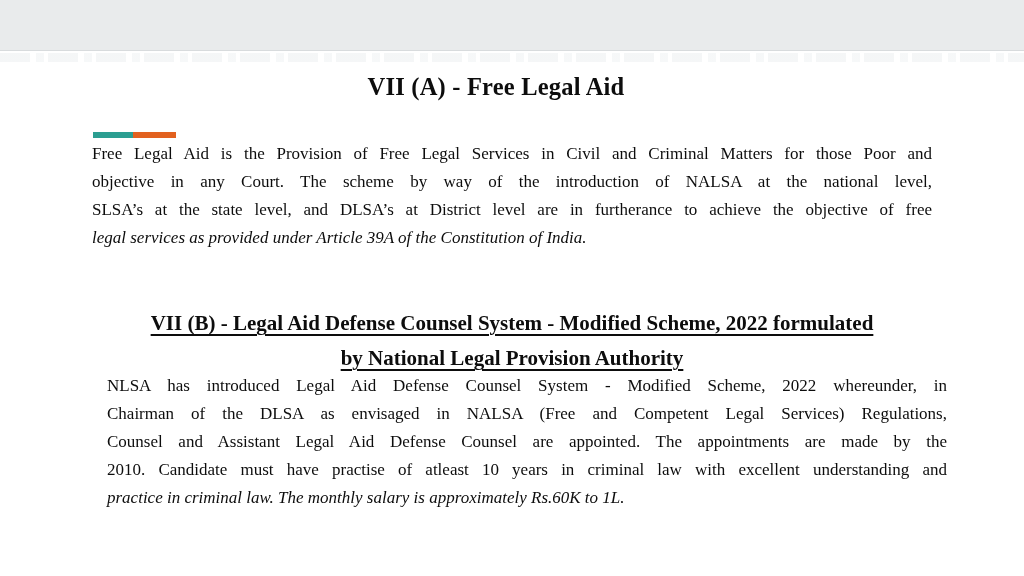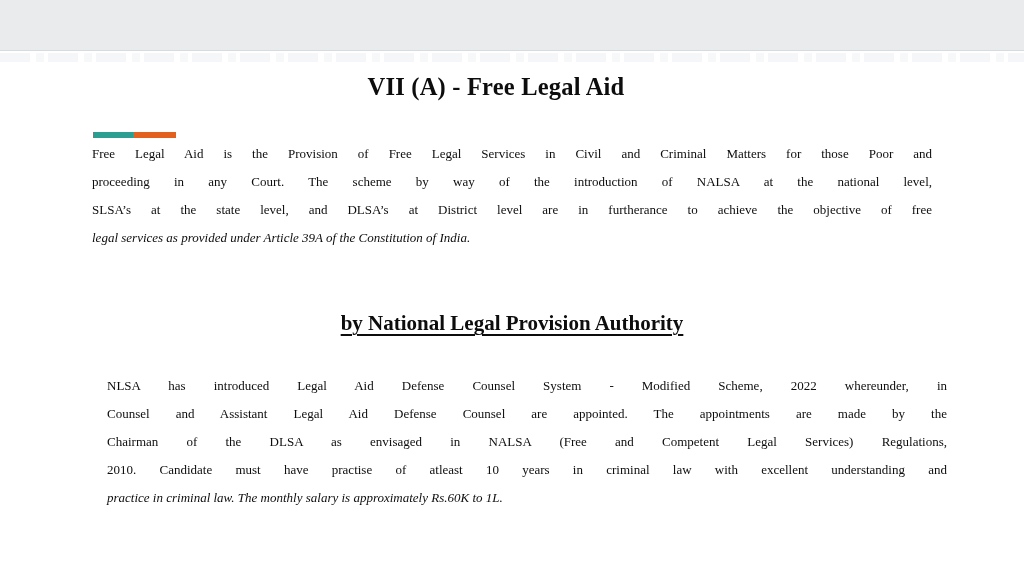--- a/index.html
+++ b/index.html
@@ -46,21 +46,21 @@
   .divider {
     position: absolute; top: 132px; left: 93px;
     width: 83px; height: 6px;
     display: flex;
   }
   .divider-teal  { width: 40px; height: 6px; display: inline-block; }
   .divider-orange{ width: 43px; height: 6px; display: inline-block; }
   .para {
     position: absolute; left: 92px;
     width: 840px;
-    font-size: 13px;
+    font-size: 17px;
     line-height: 28px;
   }
   .para1 { top: 140px; }
   .para2 { top: 372px; margin-left: 15px; }
   .jline { text-align: justify; text-align-last: justify; }
   .jline.last { text-align-last: left; font-style: italic; }
   .heading2 {
     position: absolute; top: 306px; left: 92px;
     width: 840px; margin: 0;
     font-size: 21px; font-weight: bold;
@@ -85,30 +85,31 @@
     <h1 class="title">VII (A) - Free Legal Aid</h1>
   </div>
 
   <div class="divider">
     <span class="divider-teal" style="background: rgb(43, 158, 145);"></span>
     <span class="divider-orange" style="background: rgb(226, 97, 31);"></span>
   </div>
 
   <div class="para para1">
     <div class="jline">Free Legal Aid is the Provision of Free Legal Services in Civil and Criminal Matters for those Poor and</div>
-    <div class="jline">proceeding in any Court. The scheme by way of the introduction of NALSA at the national level,</div>
+    <div class="jline">objective in any Court. The scheme by way of the introduction of NALSA at the national level,</div>
     <div class="jline">SLSA’s at the state level, and DLSA’s at District level are in furtherance to achieve the objective of free</div>
     <div class="jline last">legal services as provided under Article 39A of the Constitution of India.</div>
   </div>
 
   <h2 class="heading2">
+    <div class="hline">VII (B) - Legal Aid Defense Counsel System - Modified Scheme, 2022 formulated</div>
     <div class="hline">by National Legal Provision Authority</div>
   </h2>
 
   <div class="para para2">
     <div class="jline">NLSA has introduced Legal Aid Defense Counsel System - Modified Scheme, 2022 whereunder, in</div>
+    <div class="jline">Chairman of the DLSA as envisaged in NALSA (Free and Competent Legal Services) Regulations,</div>
     <div class="jline">Counsel and Assistant Legal Aid Defense Counsel are appointed. The appointments are made by the</div>
-    <div class="jline">Chairman of the DLSA as envisaged in NALSA (Free and Competent Legal Services) Regulations,</div>
     <div class="jline">2010. Candidate must have practise of atleast 10 years in criminal law with excellent understanding and</div>
     <div class="jline last">practice in criminal law. The monthly salary is approximately Rs.60K to 1L.</div>
   </div>
 
 </div>
 
 </body></html>

